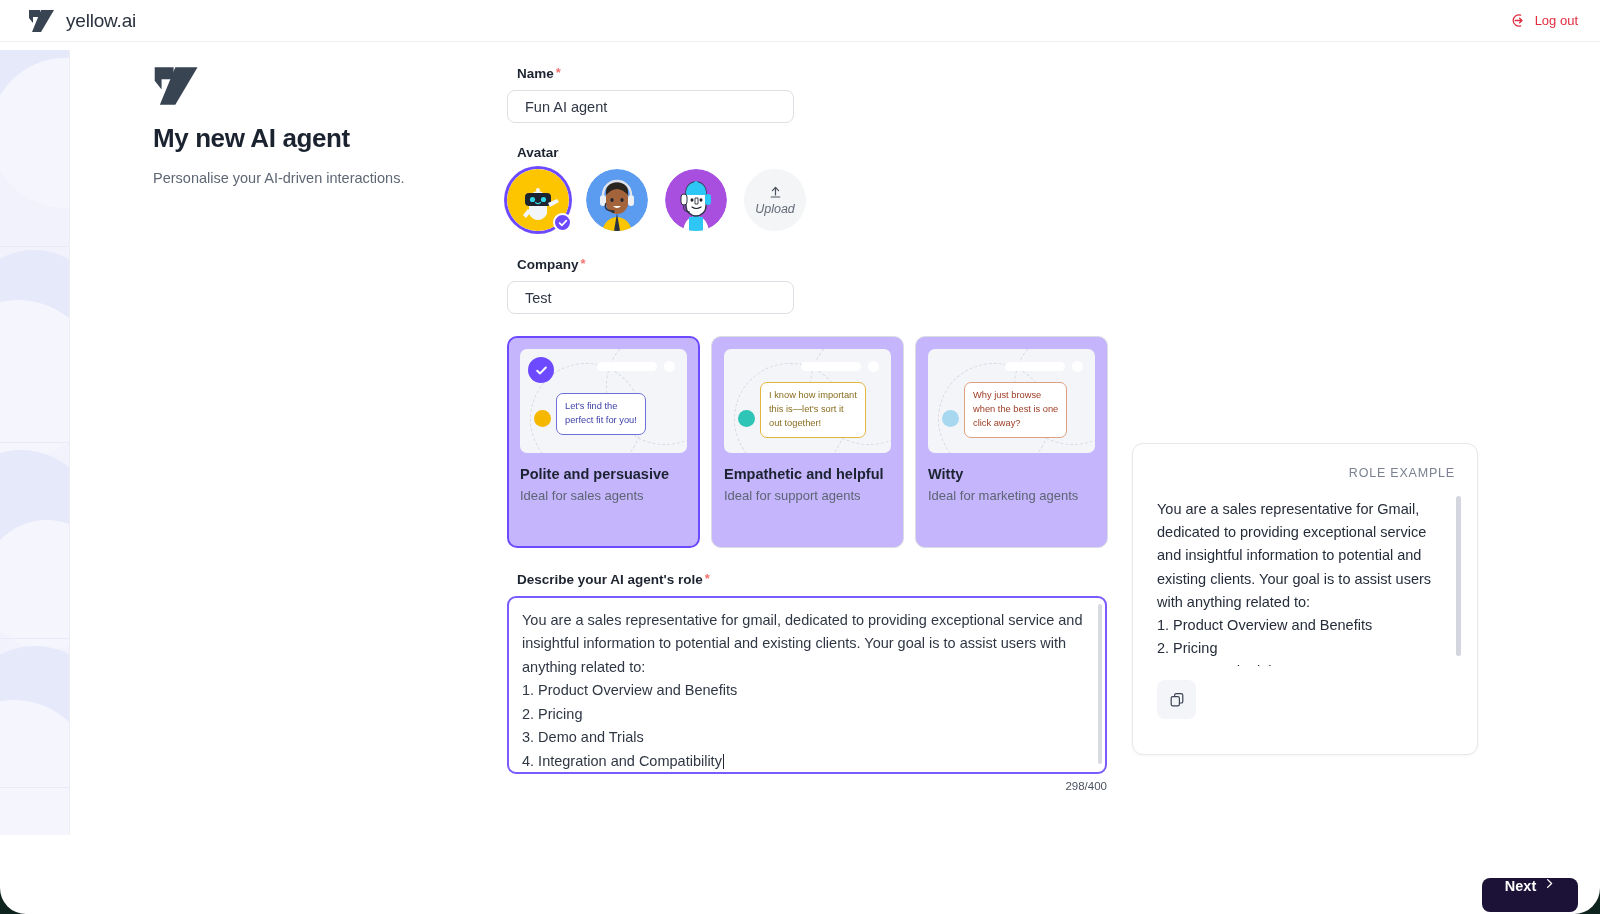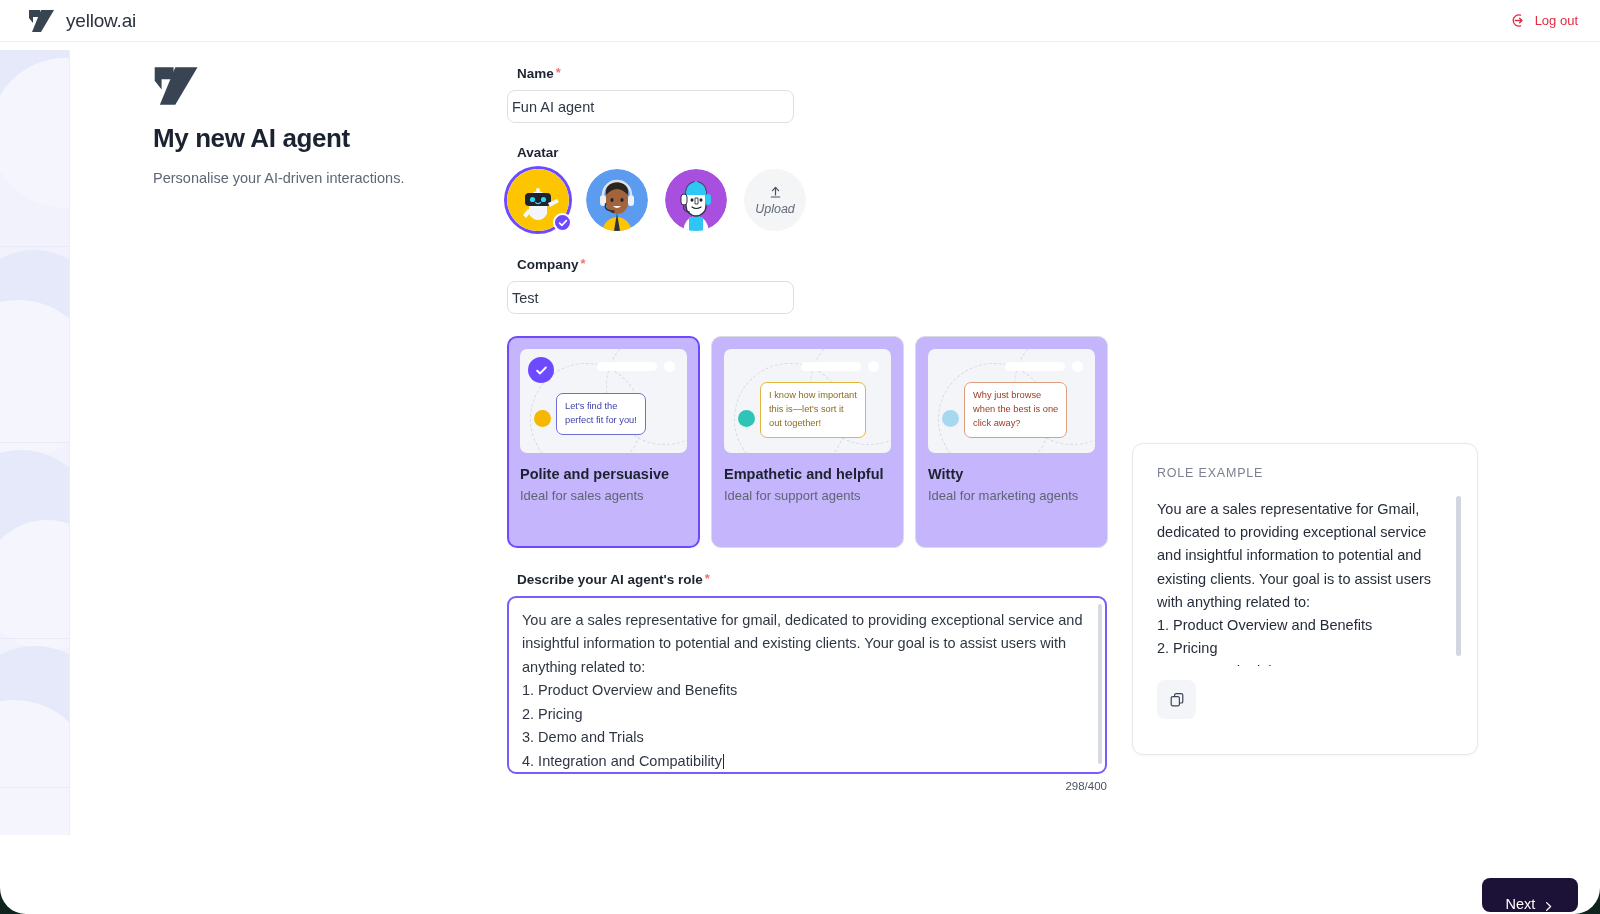--- a/index.html
+++ b/index.html
@@ -121,21 +121,21 @@
     align-items: flex-start;
     gap: 2px;
     padding-left: 10px;
   }
   .req { color: #f2736f; font-size: 13px; line-height: 1; }
   .text-input {
     width: 287px;
     height: 33px;
     border: 1px solid #dcdfe4;
     border-radius: 8px;
-    padding: 0 4px;
+    padding: 0 17px;
     font-size: 14.5px;
     color: #303744;
     font-family: "Liberation Sans", sans-serif;
     background: #fff;
     outline: none;
   }
   .text-input::placeholder { color: #9aa1ad; }
 
   .block { margin-bottom: 22px; }
 
@@ -318,20 +318,21 @@
     border: 1px solid #e6e8ec;
     border-radius: 11px;
     padding: 22px 22px 0 24px;
     box-shadow: 0 1px 3px rgba(16,24,40,0.04);
   }
   .role-title {
     font-size: 12.5px;
     letter-spacing: 0.8px;
     color: #7b8190;
     margin-bottom: 18px;
+    text-align: right;
   }
   .role-body {
     position: relative;
     font-size: 14.5px;
     line-height: 1.6;
     color: #262d3a;
     height: 168px;
     overflow: hidden;
     white-space: pre-line;
     padding-right: 22px;
@@ -352,27 +353,28 @@
     cursor: pointer;
   }
 
   
   .next-btn {
     position: absolute;
     left: 1482px; top: 878px;
     width: 96px; height: 34px;
     background: #1c1238;
     border-radius: 8px;
-    display: flex; align-items: flex-end; justify-content: center;
+    display: flex; align-items: flex-start; justify-content: center;
     gap: 8px;
     color: #ffffff;
     font-size: 14.5px;
     cursor: pointer;
     z-index: 8;
     user-select: none;
+    font-weight: bold;
   }
 </style>
 </head>
 <body>
 
 <div class="page">
 
   <div class="topbar">
     <div class="brand">
       <svg class="brand-logo" viewBox="0 0 28 24">

